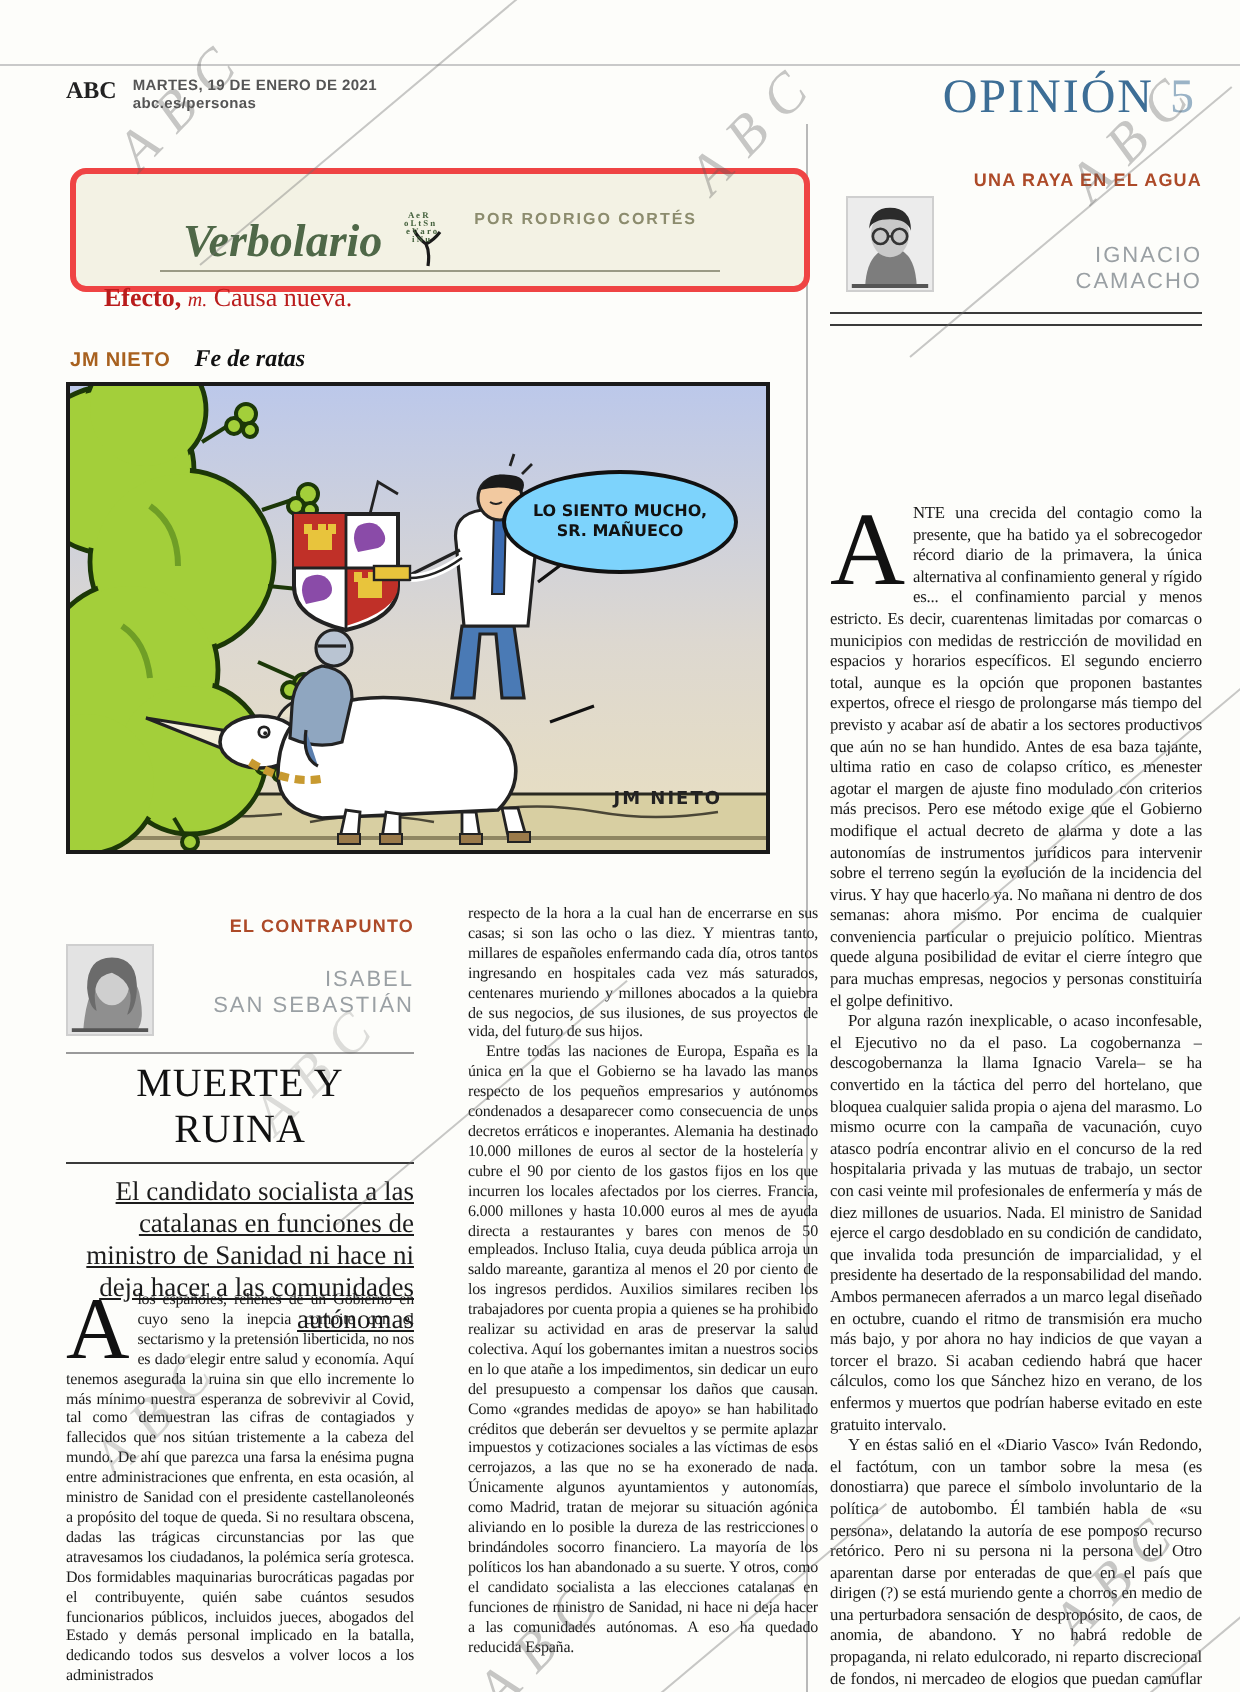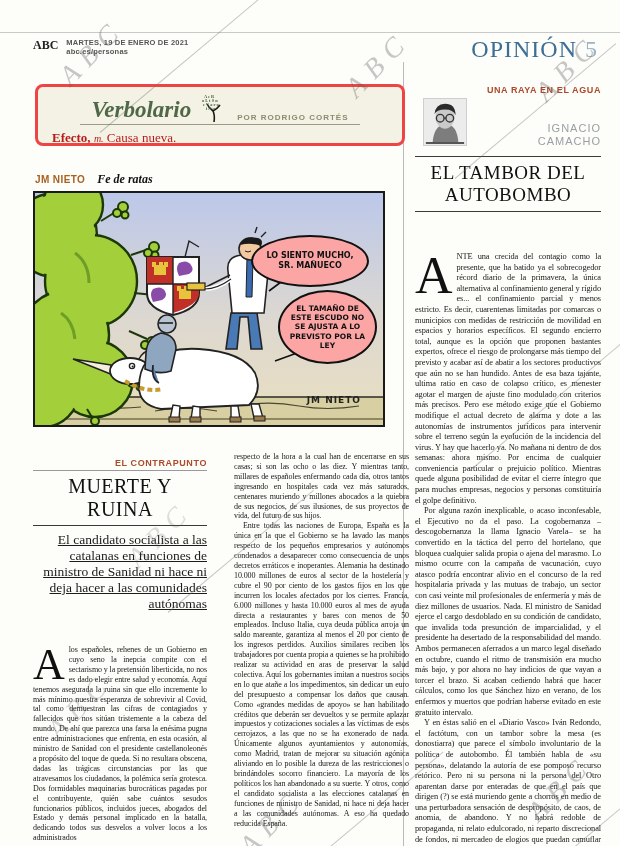--- a/index.html
+++ b/index.html
@@ -19,33 +19,33 @@
   .mastinfo { font:bold 7.5px "Liberation Sans", sans-serif; color:#555; line-height:9px; letter-spacing:.2px; }
   .section-head { position:absolute; top:36px; right:22px; font:24px "Liberation Serif", serif;
                   color:#3d6e96; letter-spacing:1px; }
   .pageno { color:#9ab3c6; margin-left:8px; }
 
   
   .verbolario { position:absolute; top:84px; left:35px; width:370px; height:62px;
                 background:#f3f2e4; border:3px solid #ef4444; border-radius:8px; padding:6px 14px 0; }
   .verb-row { display:flex; align-items:flex-end; justify-content:center; gap:10px; }
   .verb-title { font:italic bold 23px "Liberation Serif", serif; color:#4f6848; }
-  .verb-byline { font:bold 8px "Liberation Sans", sans-serif; color:#8c8c6e; letter-spacing:1px; padding-bottom:1px;margin-top:12px; }
+  .verb-byline { font:bold 8px "Liberation Sans", sans-serif; color:#8c8c6e; letter-spacing:1px; padding-bottom:20px;margin-top:12px; }
   .verb-rule { border-top:1px solid #9a9a85; margin:1px 28px 5px; }
   .verb-def { text-align:left; font:13px "Liberation Serif", serif; color:#b91c1c; }
   .verb-term { font-weight:bold; }
   .verb-abbrev { font-style:italic; font-size:10px; }
 
   
   .cartoon-kicker { position:absolute; top:172px; left:35px; display:flex; gap:12px; align-items:baseline; }
   .ck-author { font:bold 10px "Liberation Sans", sans-serif; color:#a8611f; letter-spacing:.4px; }
   .ck-title { font:italic bold 12px "Liberation Serif", serif; color:#111; }
   .panel { position:absolute; top:191px; left:33px; width:352px; height:236px;
            border:2px solid #1a1a1a; background:#cdd3e8; }
-  .bubble { position:absolute; background:#fca5a5; border:2px solid #111; border-radius:50%;
+  .bubble { position:absolute; background:#7dd3fc; border:2px solid #111; border-radius:50%;
             display:flex; align-items:center; justify-content:center; text-align:center;
             font:bold 8px/1.25 "DejaVu Sans", sans-serif; color:#111; padding:5px; z-index:3; }
   .bubble1 { left:216px; top:42px; width:118px; height:52px; }
   .bubble2 { left:243px; top:97px; width:99px; height:74px; font-size:7.5px; }
   .signature { position:absolute; right:22px; bottom:20px; font:bold 9px "DejaVu Sans", sans-serif;
                letter-spacing:1px; color:#222; z-index:3; }
 
   
   .colL { position:absolute; left:33px; width:174px; }
   .colM { position:absolute; left:213px; width:175px; top:452px; }
@@ -244,28 +244,38 @@
         <path d="M205 52 q4 -10 18 -7 q6 2 3 8 q-10 -4 -21 -1z" fill="#1a1a1a"></path>
         <path d="M210 58 q3 2 6 0" stroke="#222" stroke-width="1" fill="none"></path>
         <path d="M220 40 l2 -6 M226 44 l5 -5" stroke="#222" stroke-width="1.4" fill="none"></path>
       </g>
 
       <path d="M250 86 l-16 12 M262 160 l-22 8" stroke="#111" stroke-width="1.6" fill="none"></path>
     </svg>
     <div class="bubble bubble1">
       <span>LO SIENTO MUCHO, SR. MAÑUECO</span>
     </div>
-    <div class="bubble bubble2">
-      <span>EL TAMAÑO DE ESTE ESCUDO NO SE AJUSTA A LO PREVISTO POR LA LEY</span>
-    </div>
     <span class="signature">JM NIETO</span>
   </div>
 
   <div class="colL" style="top:458px;">
     <div class="kicker">EL CONTRAPUNTO</div>
+    <div style="position:relative; height:52px; margin-top:4px;">
+      <svg class="photo" width="44" height="46" viewBox="0 0 44 46" style="position:absolute; left:0; top:0;">
+        <rect width="44" height="46" fill="#e3e3e3"></rect>
+        <path d="M8 44 q2 -26 14 -30 q14 -2 16 14 q2 12 -2 16z" fill="#8f8f8f"></path>
+        <ellipse cx="23" cy="20" rx="9" ry="11" fill="#cfcfcf"></ellipse>
+        <path d="M10 22 q0 -16 13 -16 q14 0 13 18 q-1 10 -5 12 q6 -16 -8 -22 q-12 2 -8 20 q-4 -2 -5 -12z" fill="#6b6b6b"></path>
+        <path d="M2 44 h40" stroke="#555" stroke-width="2"></path>
+      </svg>
+      <div class="authname" style="position:absolute; right:0; top:12px;">
+        <span>ISABEL</span><br>
+        <span>SAN SEBASTIÁN</span>
+      </div>
+    </div>
     <div class="rule-thin" style="margin-top:2px;"></div>
     <div class="headline" style="margin-top:4px;">MUERTE Y RUINA</div>
     <div class="rule" style="margin-top:4px;"></div>
     <div class="standfirst" style="margin-top:6px;text-decoration:underline;">El candidato socialista a las catalanas en funciones de ministro de Sanidad ni hace ni deja hacer a las comunidades autónomas</div>
   </div>
   <div class="colL body" style="top:645px; height:201px; overflow:hidden;">
     <span class="dropcap">A</span>
     <span>los españoles, rehenes de un Gobierno en cuyo seno la inepcia compite con el sectarismo y la pretensión liberticida, no nos es dado elegir entre salud y economía. Aquí tenemos asegurada la ruina sin que ello incremente lo más mínimo nuestra esperanza de sobrevivir al Covid, tal como demuestran las cifras de contagiados y fallecidos que nos sitúan tristemente a la cabeza del mundo. De ahí que parezca una farsa la enésima pugna entre administraciones que enfrenta, en esta ocasión, al ministro de Sanidad con el presidente castellanoleonés a propósito del toque de queda. Si no resultara obscena, dadas las trágicas circunstancias por las que atravesamos los ciudadanos, la polémica sería grotesca. Dos formidables maquinarias burocráticas pagadas por el contribuyente, quién sabe cuántos sesudos funcionarios públicos, incluidos jueces, abogados del Estado y demás personal implicado en la batalla, dedicando todos sus desvelos a volver locos a los administrados</span>
   </div>
 
@@ -286,21 +296,20 @@
         <circle cx="27" cy="20" r="4" fill="none" stroke="#333" stroke-width="1.4"></circle>
         <path d="M21 20 h2" stroke="#333" stroke-width="1.2"></path>
         <path d="M2 46 h40" stroke="#555" stroke-width="2"></path>
       </svg>
       <div class="authname" style="position:absolute; right:0; top:24px;">
         <span>IGNACIO</span><br>
         <span>CAMACHO</span>
       </div>
     </div>
     <div class="rule" style="margin-top:2px;"></div>
-    <div class="headlineR" style="margin-top:5px;">EL TAMBOR DEL AUTOBOMBO</div>
     <div class="rule" style="margin-top:5px;"></div>
   </div>
   <div class="colR bodyR" style="top:252px; height:594px; overflow:hidden;">
     <p>
       <span class="dropcapR">A</span>
       <span>NTE una crecida del contagio como la presente, que ha batido ya el sobrecogedor récord diario de la primavera, la única alternativa al confinamiento general y rígido es... el confinamiento parcial y menos estricto. Es decir, cuarentenas limitadas por comarcas o municipios con medidas de restricción de movilidad en espacios y horarios específicos. El segundo encierro total, aunque es la opción que proponen bastantes expertos, ofrece el riesgo de prolongarse más tiempo del previsto y acabar así de abatir a los sectores productivos que aún no se han hundido. Antes de esa baza tajante, ultima ratio en caso de colapso crítico, es menester agotar el margen de ajuste fino modulado con criterios más precisos. Pero ese método exige que el Gobierno modifique el actual decreto de alarma y dote a las autonomías de instrumentos jurídicos para intervenir sobre el terreno según la evolución de la incidencia del virus. Y hay que hacerlo ya. No mañana ni dentro de dos semanas: ahora mismo. Por encima de cualquier conveniencia particular o prejuicio político. Mientras quede alguna posibilidad de evitar el cierre íntegro que para muchas empresas, negocios y personas constituiría el golpe definitivo.</span>
     </p>
     <p class="indent">Por alguna razón inexplicable, o acaso inconfesable, el Ejecutivo no da el paso. La cogobernanza –descogobernanza la llama Ignacio Varela– se ha convertido en la táctica del perro del hortelano, que bloquea cualquier salida propia o ajena del marasmo. Lo mismo ocurre con la campaña de vacunación, cuyo atasco podría encontrar alivio en el concurso de la red hospitalaria privada y las mutuas de trabajo, un sector con casi veinte mil profesionales de enfermería y más de diez millones de usuarios. Nada. El ministro de Sanidad ejerce el cargo desdoblado en su condición de candidato, que invalida toda presunción de imparcialidad, y el presidente ha desertado de la responsabilidad del mando. Ambos permanecen aferrados a un marco legal diseñado en octubre, cuando el ritmo de transmisión era mucho más bajo, y por ahora no hay indicios de que vayan a torcer el brazo. Si acaban cediendo habrá que hacer cálculos, como los que Sánchez hizo en verano, de los enfermos y muertos que podrían haberse evitado en este gratuito intervalo.</p>
     <p class="indent">Y en éstas salió en el «Diario Vasco» Iván Redondo, el factótum, con un tambor sobre la mesa (es donostiarra) que parece el símbolo involuntario de la política de autobombo. Él también habla de «su persona», delatando la autoría de ese pomposo recurso retórico. Pero ni su persona ni la persona del Otro aparentan darse por enteradas de que en el país que dirigen (?) se está muriendo gente a chorros en medio de una perturbadora sensación de despropósito, de caos, de anomia, de abandono. Y no habrá redoble de propaganda, ni relato edulcorado, ni reparto discrecional de fondos, ni mercadeo de elogios que puedan camuflar ese fracaso histórico.</p>
   </div>

